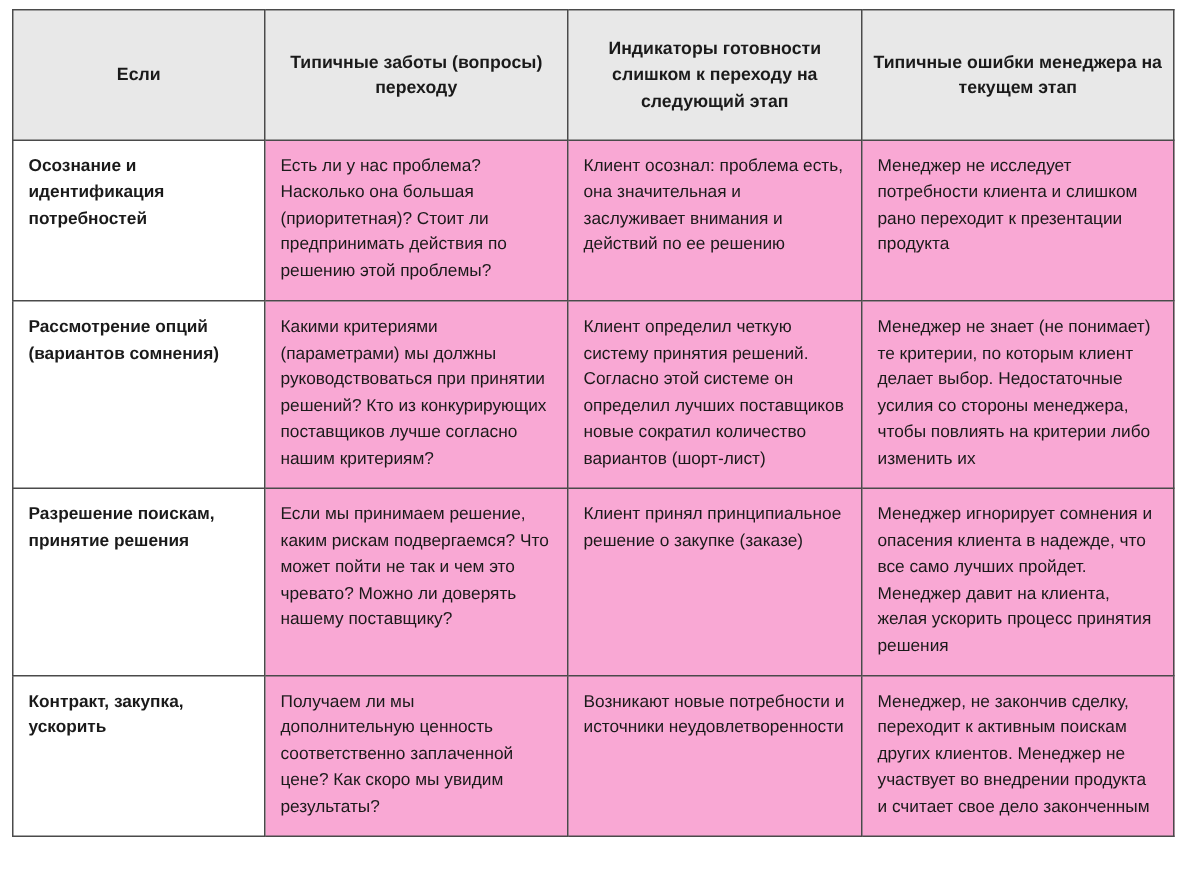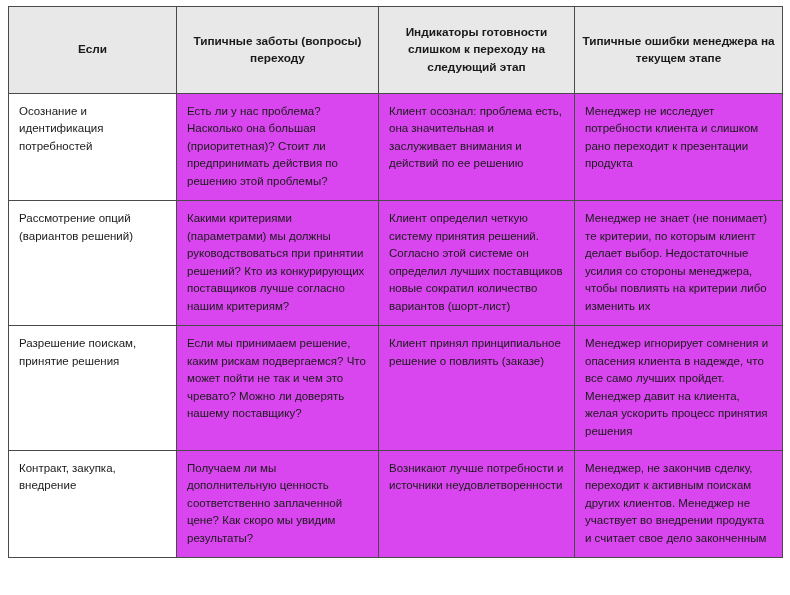--- a/index.html
+++ b/index.html
@@ -41,23 +41,24 @@
     text-align: center;
     vertical-align: middle;
     font-weight: bold;
     font-size: 11.8px;
     line-height: 1.45;
     padding: 10px 6px;
     height: 66px;
   }
   td.stage {
     background: #ffffff;
+    font-weight: bold;
   }
   td.cell {
-    background: #d946ef;
+    background: #f9a8d4;
   }
   
   col.c0 { width: 168px; }
   col.c1 { width: 202px; }
   col.c2 { width: 196px; }
   col.c3 { width: 208px; }
 </style>
 </head>
 <body>
 
@@ -67,43 +68,43 @@
       <col class="c0">
       <col class="c1">
       <col class="c2">
       <col class="c3">
     </colgroup>
     <thead>
       <tr>
         <th>Если</th>
         <th>Типичные заботы (вопросы) переходу</th>
         <th>Индикаторы готовности слишком к переходу на следующий этап</th>
-        <th>Типичные ошибки менеджера на текущем этапе</th>
+        <th>Типичные ошибки менеджера на текущем этап</th>
       </tr>
     </thead>
     <tbody>
       <tr>
         <td class="stage">Осознание и идентификация потребностей</td>
         <td class="cell">Есть ли у нас проблема? Насколько она большая (приоритетная)? Стоит ли предпринимать действия по решению этой проблемы?</td>
         <td class="cell">Клиент осознал: проблема есть, она значительная и заслуживает внимания и действий по ее решению</td>
         <td class="cell">Менеджер не исследует потребности клиента и слишком рано переходит к презентации продукта</td>
       </tr>
       <tr>
-        <td class="stage">Рассмотрение опций (вариантов решений)</td>
+        <td class="stage">Рассмотрение опций (вариантов сомнения)</td>
         <td class="cell">Какими критериями (параметрами) мы должны руководствоваться при принятии решений? Кто из конкурирующих поставщиков лучше согласно нашим критериям?</td>
         <td class="cell">Клиент определил четкую систему принятия решений. Согласно этой системе он определил лучших поставщиков новые сократил количество вариантов (шорт-лист)</td>
         <td class="cell">Менеджер не знает (не понимает) те критерии, по которым клиент делает выбор. Недостаточные усилия со стороны менеджера, чтобы повлиять на критерии либо изменить их</td>
       </tr>
       <tr>
         <td class="stage">Разрешение поискам, принятие решения</td>
         <td class="cell">Если мы принимаем решение, каким рискам подвергаемся? Что может пойти не так и чем это чревато? Можно ли доверять нашему поставщику?</td>
-        <td class="cell">Клиент принял принципиальное решение о повлиять (заказе)</td>
+        <td class="cell">Клиент принял принципиальное решение о закупке (заказе)</td>
         <td class="cell">Менеджер игнорирует сомнения и опасения клиента в надежде, что все само лучших пройдет. Менеджер давит на клиента, желая ускорить процесс принятия решения</td>
       </tr>
       <tr>
-        <td class="stage">Контракт, закупка, внедрение</td>
+        <td class="stage">Контракт, закупка, ускорить</td>
         <td class="cell">Получаем ли мы дополнительную ценность соответственно заплаченной цене? Как скоро мы увидим результаты?</td>
-        <td class="cell">Возникают лучше потребности и источники неудовлетворенности</td>
+        <td class="cell">Возникают новые потребности и источники неудовлетворенности</td>
         <td class="cell">Менеджер, не закончив сделку, переходит к активным поискам других клиентов. Менеджер не участвует во внедрении продукта и считает свое дело законченным</td>
       </tr>
     </tbody>
   </table>
 </div>
 
 </body></html>

